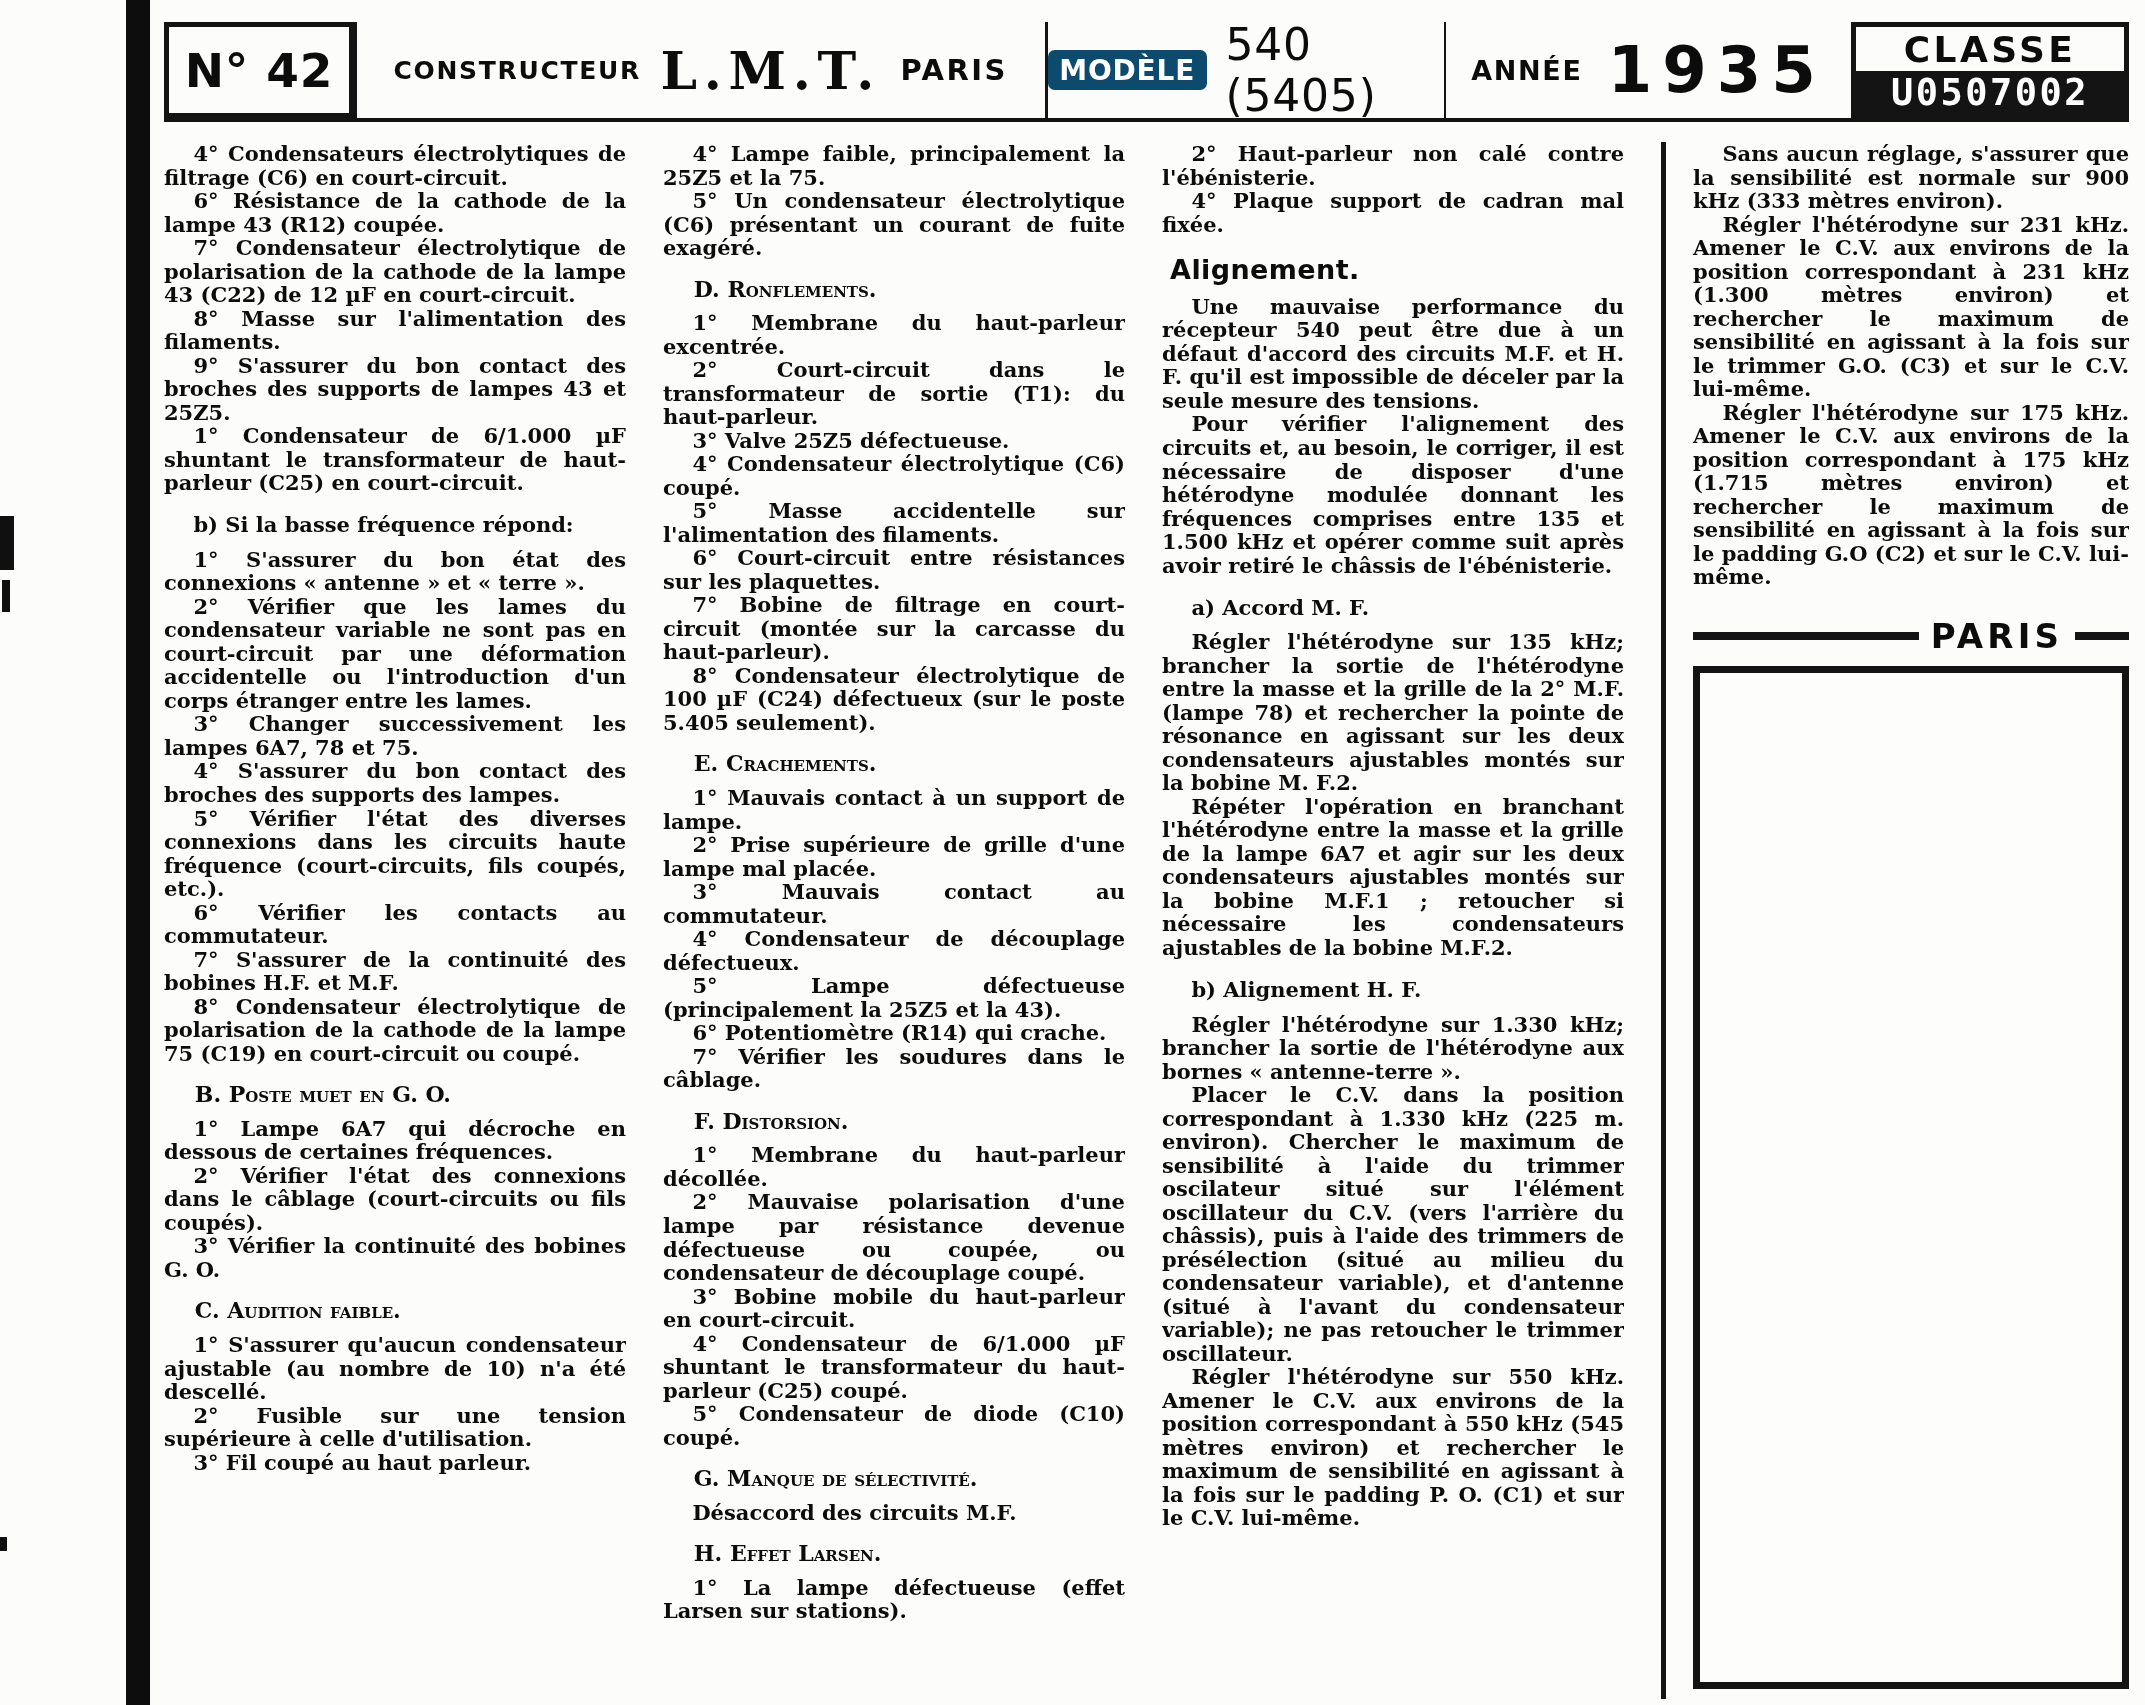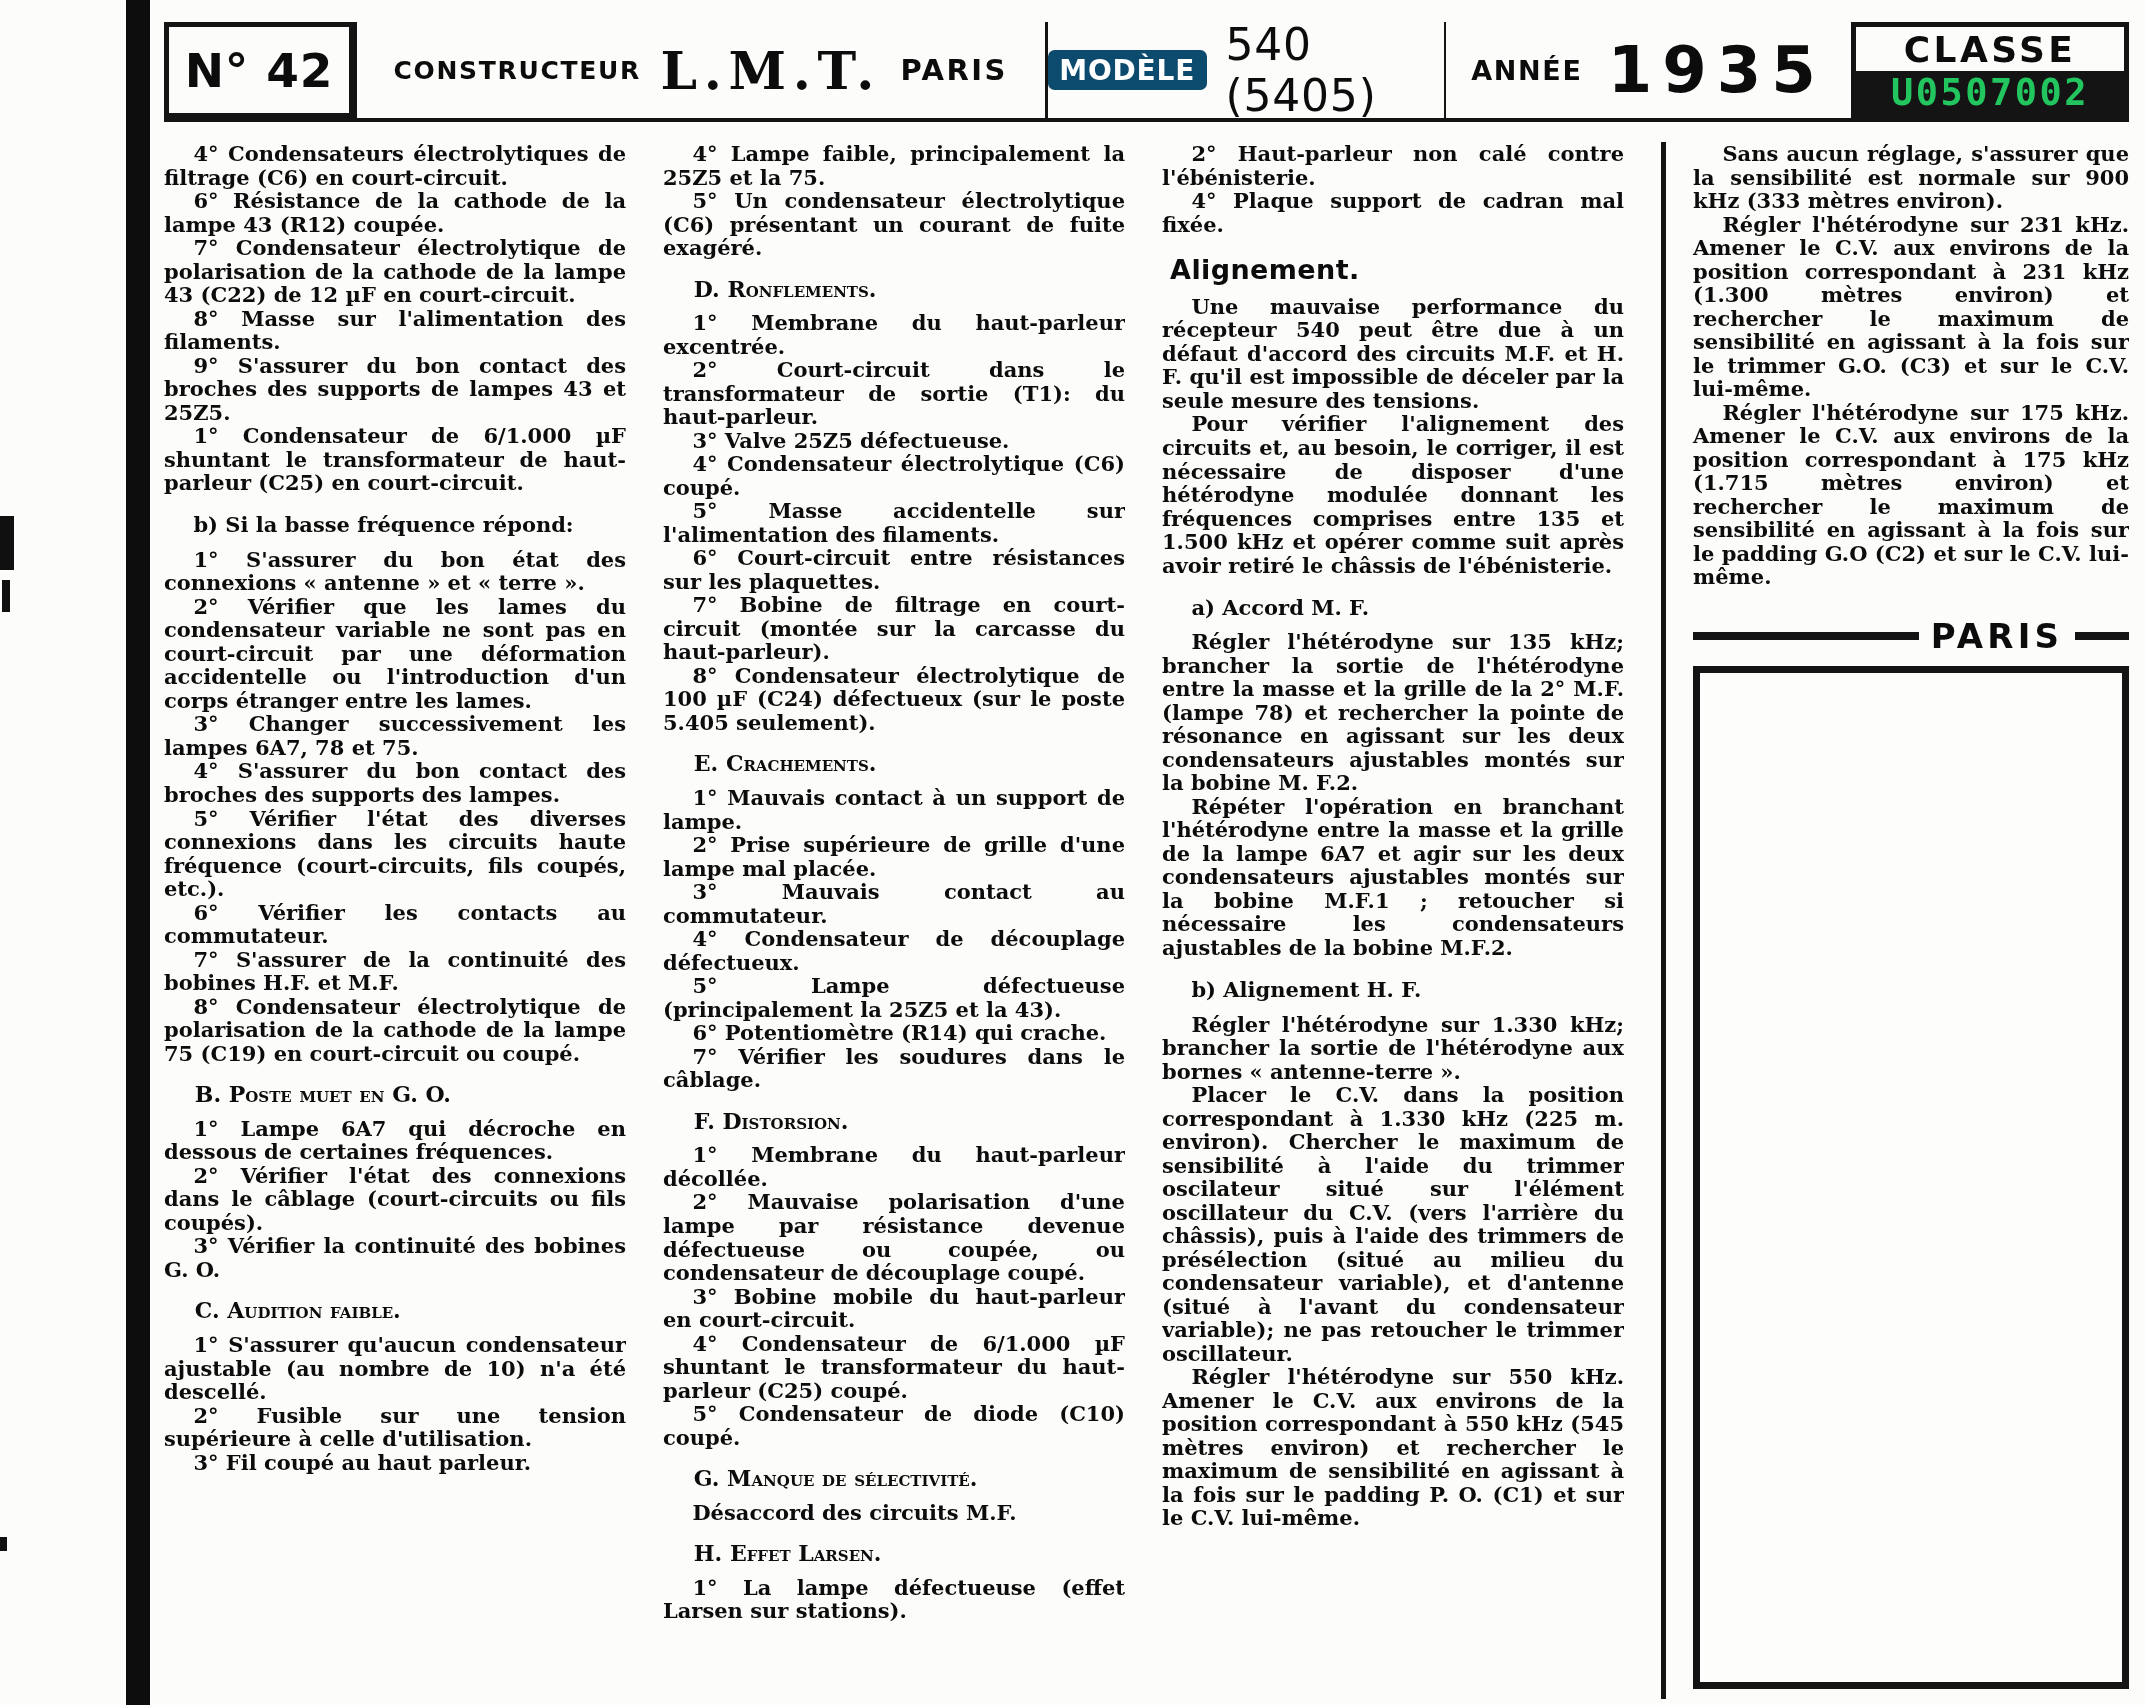--- a/index.html
+++ b/index.html
@@ -36,21 +36,21 @@
     background:#0c4a6e; color:#fff; font-size:28px; font-weight:bold;
     padding:3.4px 11.8px; border-radius:6.7px; letter-spacing:0.8px;
   }
   .val-modele { font-size:44px; font-weight:normal; letter-spacing:0.8px; }
   .hdr-annee { width:405px; display:flex; align-items:center; justify-content:space-evenly; }
   .lbl-annee { font-size:27px; font-weight:bold; letter-spacing:1.7px; }
   .val-annee { font-size:64px; font-weight:bold; letter-spacing:10px; }
   .hdr-classe { width:278px; border:5px solid #141414; display:flex; flex-direction:column; }
   .lbl-classe { text-align:center; font-size:36px; font-weight:bold; letter-spacing:3.4px; padding:1.7px 0; }
   .val-classe {
-    flex:1; background:#141414; color:#22c55e; display:flex; align-items:center; justify-content:center;
+    flex:1; background:#141414; color:#ffffff; display:flex; align-items:center; justify-content:center;
     font-family:"DejaVu Sans Mono", monospace; font-weight:bold; font-size:37px; letter-spacing:2.5px;
   }
 
   
   .content { position:absolute; left:164px; top:142px; width:1965px; height:1557px; display:flex; }
   .col { width:462px; margin-right:37px; overflow:hidden; }
   .col4wrap {
     flex:1; margin-right:0; border-left:5.9px solid #141414; padding-left:27px;
     display:flex; flex-direction:column; overflow:hidden;
   }

